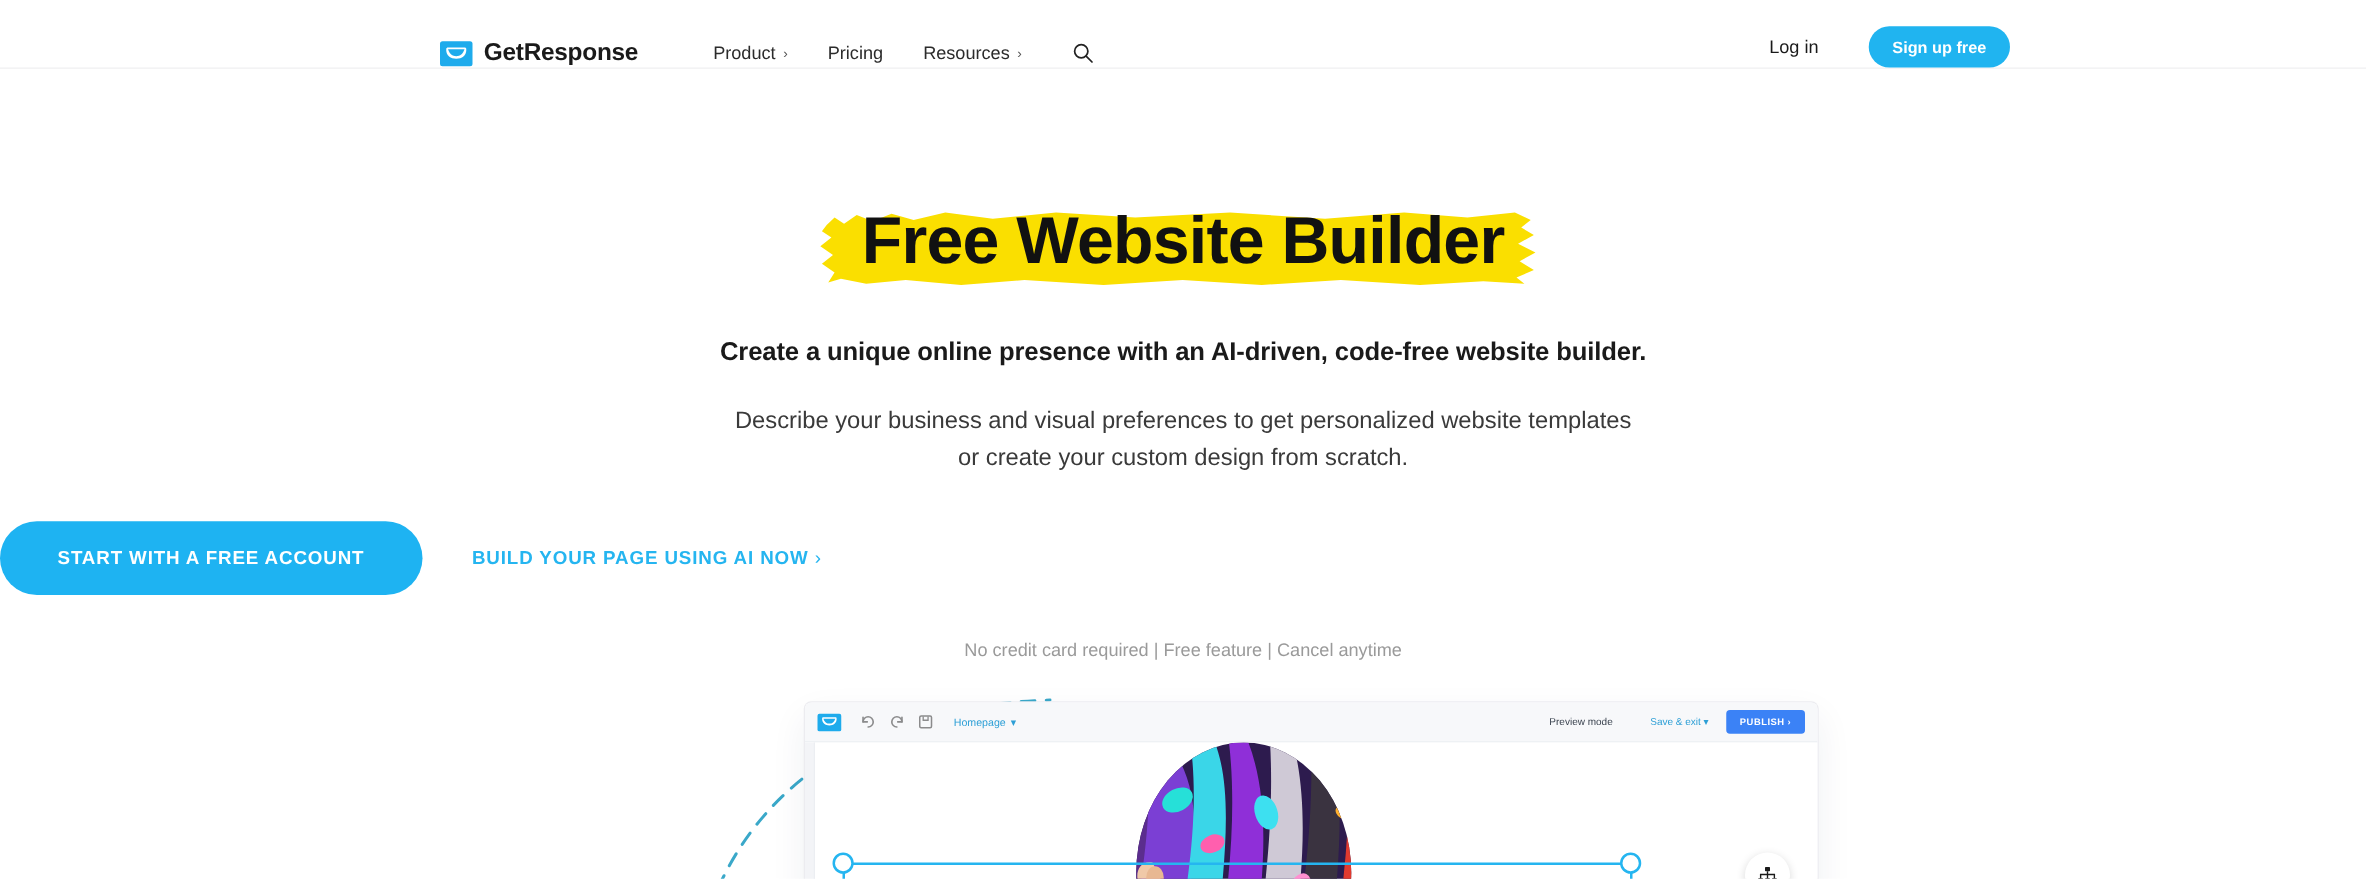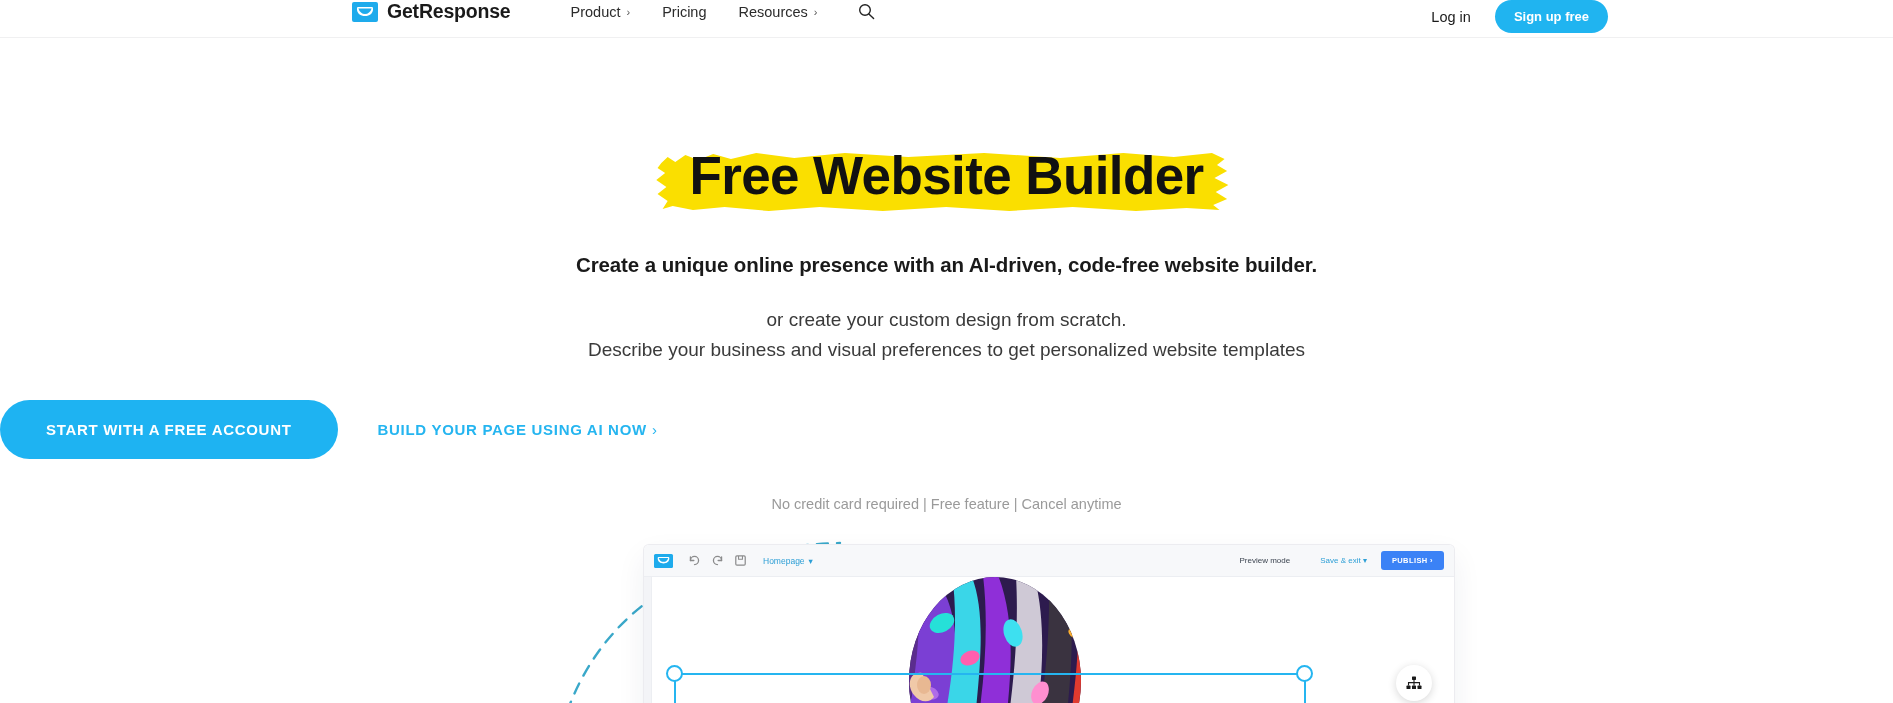--- a/index.html
+++ b/index.html
@@ -8,23 +8,23 @@
     width:1893px; height:703px;
     overflow:hidden;
     background:#ffffff;
     font-family:"Liberation Sans", sans-serif;
     -webkit-font-smoothing:antialiased;
   }
 
   
   .nav {
     position:relative;
-    height:38px;
-    display:flex;
-    align-items:flex-start;
+    height:55px;
+    display:flex;
+    align-items:flex-end;
     background:#ffffff;
     border-bottom:1px solid #f0f0f1;
   }
   .nav-left {
     display:flex;
     align-items:center;
     margin-left:352px;
     gap:0;
   }
   .logo { display:flex; align-items:center; gap:9px; cursor:pointer; }
@@ -55,21 +55,21 @@
     margin-left:22px;
     width:22px; height:22px;
     display:flex; align-items:center; justify-content:center;
     cursor:pointer;
   }
   .nav-right {
     position:absolute;
     right:0;
     display:flex;
     align-items:center;
-    gap:0;
+    gap:16px;
     padding-right:285px;
   }
   .login-link {
     font-size:14.5px;
     color:#1a1a1a;
     cursor:pointer;
     margin-right:24px;
     white-space:nowrap;
   }
   .signup-btn {
@@ -339,22 +339,22 @@
   <div class="headline-wrap">
     <svg class="brush" viewBox="0 0 460 62" preserveAspectRatio="none">
       <path d="M5,12 L10,6 L16,11 L24,4 L34,9 L46,3 L60,8 L80,2 L110,7 L150,2 L200,6 L260,2 L320,7 L370,2 L410,6 L440,2 L450,8 L444,14 L452,20 L442,27 L453,34 L443,41 L452,48 L441,54 L446,59 L420,57 L380,60 L330,56 L280,60 L230,56 L180,60 L130,56 L90,60 L55,56 L30,59 L14,55 L6,58 L10,50 L2,43 L9,36 L1,29 L8,22 L2,17 Z" fill="#FADF00"></path>
     </svg>
     <h1 class="headline">Free Website Builder</h1>
   </div>
 
   <div class="subhead">Create a unique online presence with an AI-driven, code-free website builder.</div>
 
   <div class="desc">
+    <span>Describe your business and visual preferences to get personalized website templates</span>
     <span>or create your custom design from scratch.</span>
-    <span>Describe your business and visual preferences to get personalized website templates</span>
   </div>
 
   <div class="cta-row">
     <button class="cta-primary">START WITH A FREE ACCOUNT</button>
     <span class="cta-secondary">
       <span>BUILD YOUR PAGE USING AI NOW</span><span class="arr">›</span>
     </span>
   </div>
 
   <div class="fineprint">No credit card required | Free feature | Cancel anytime</div>

